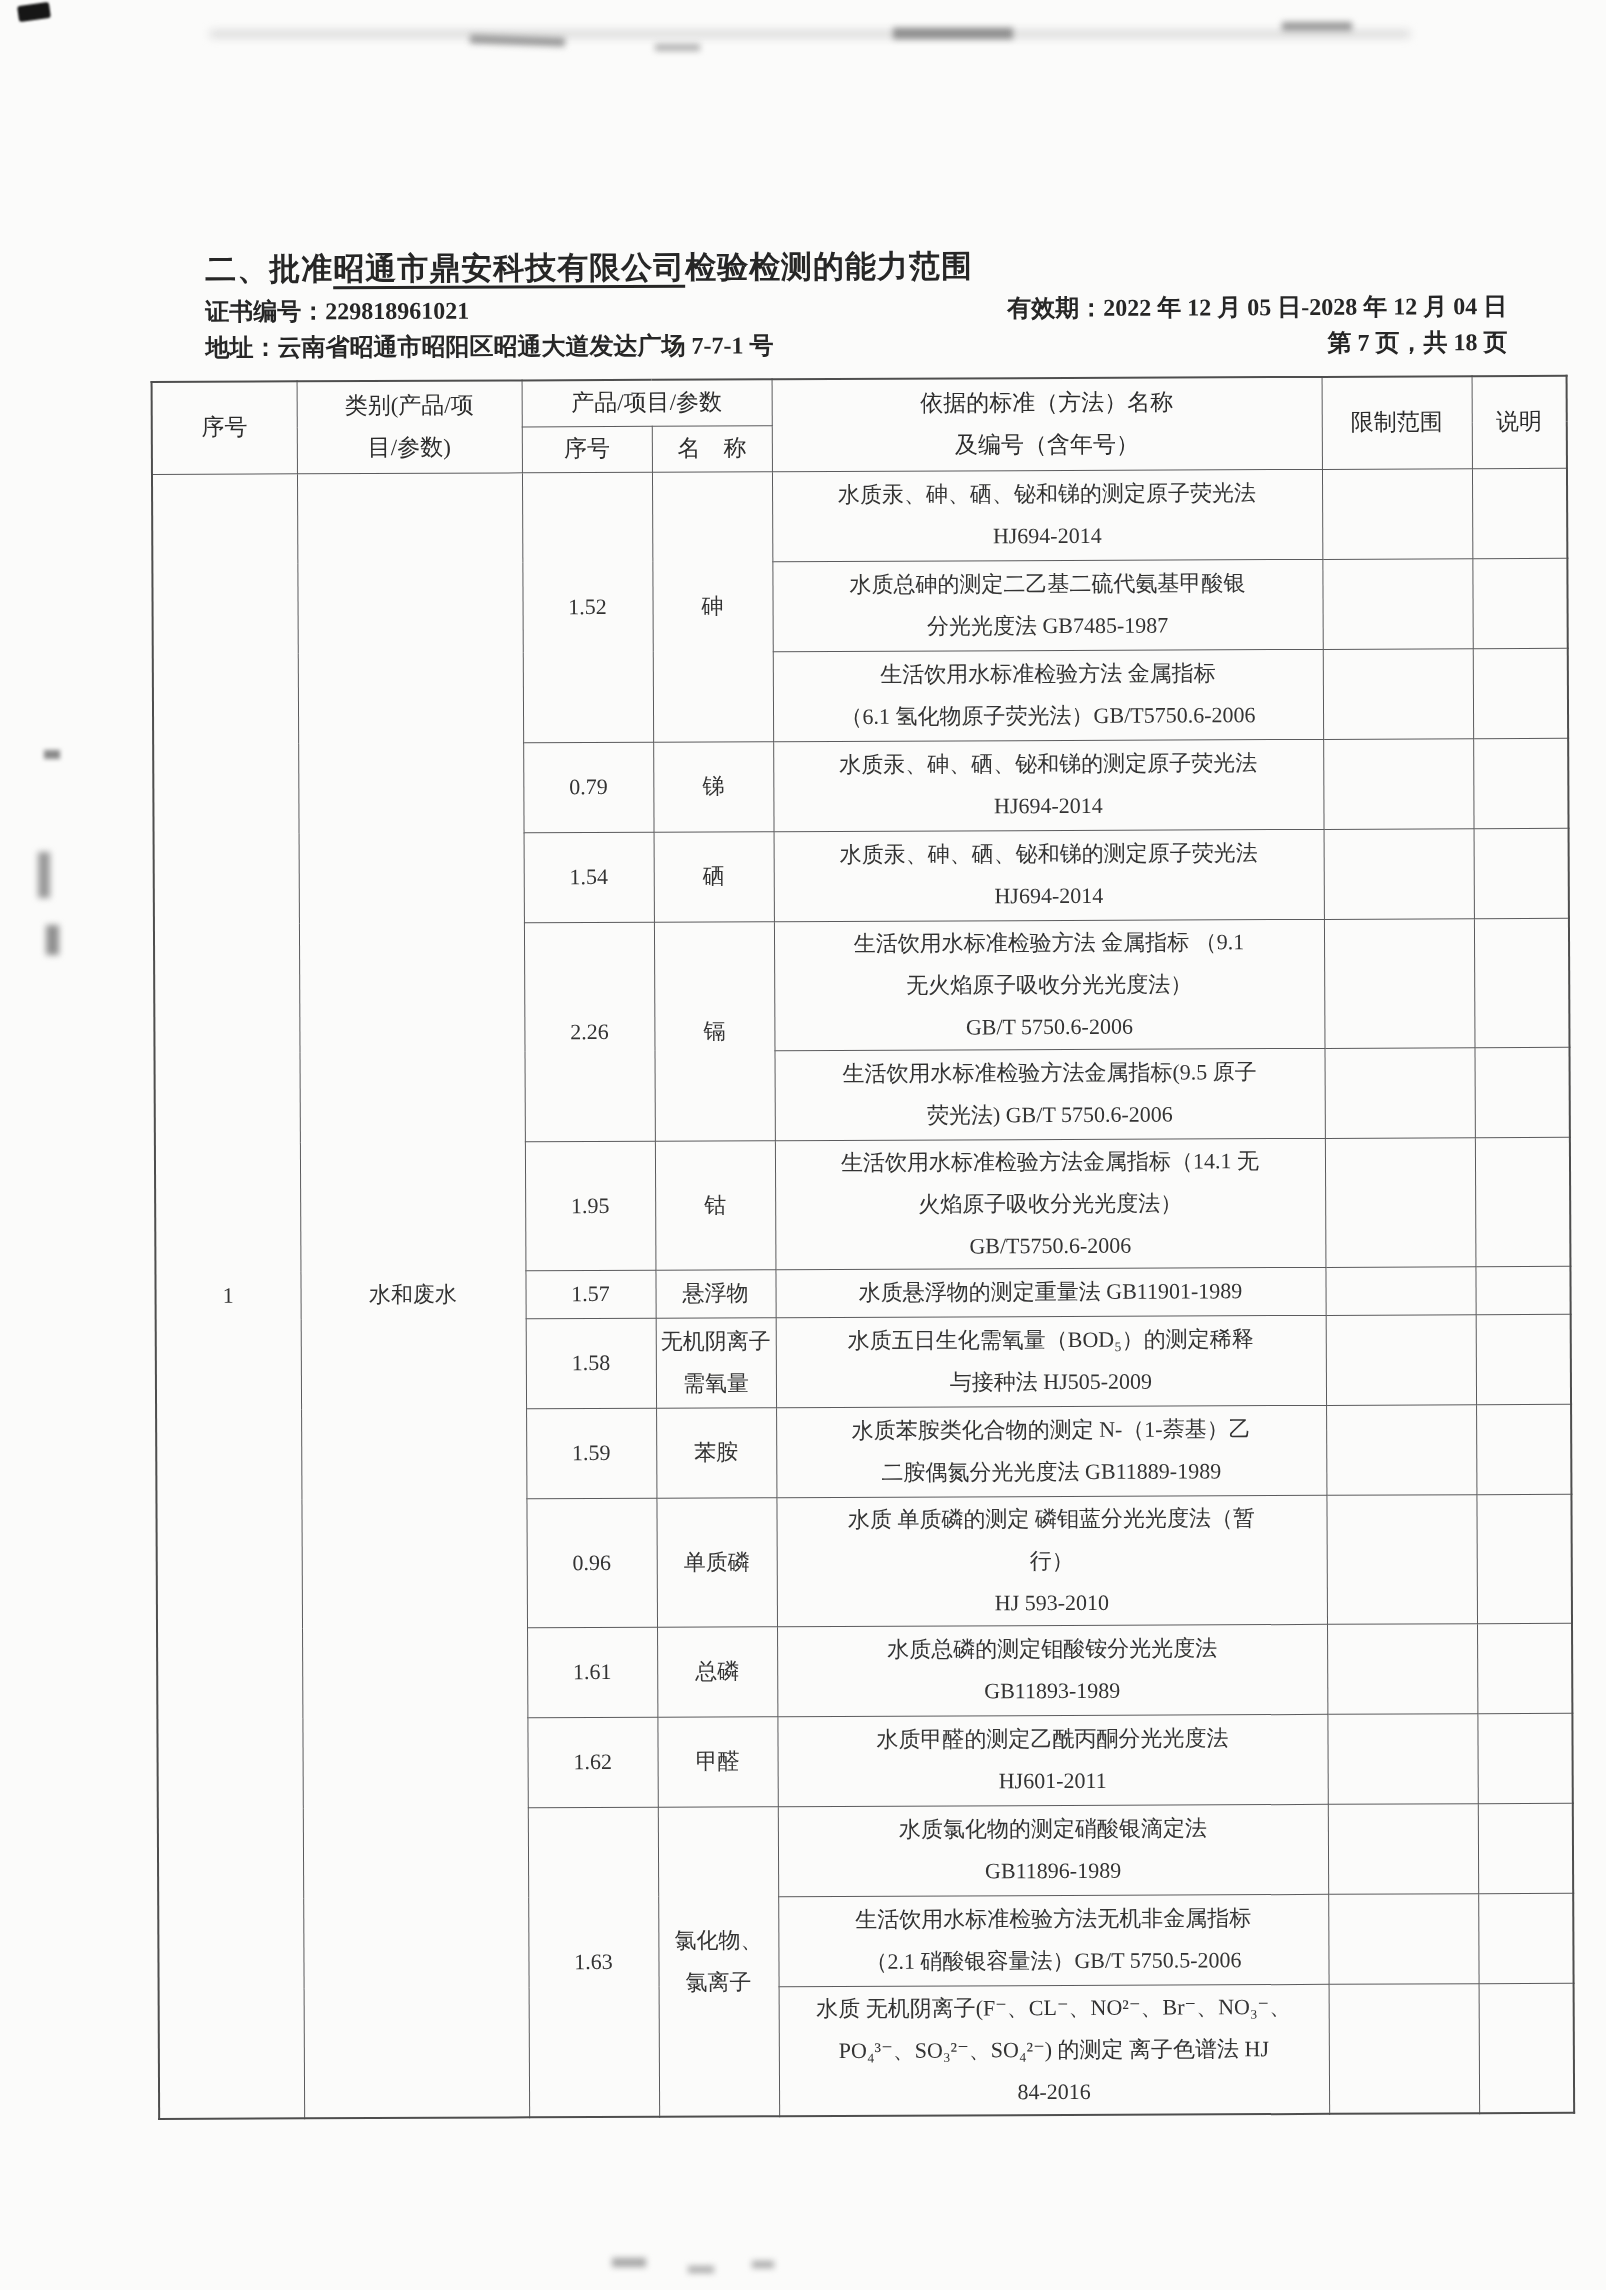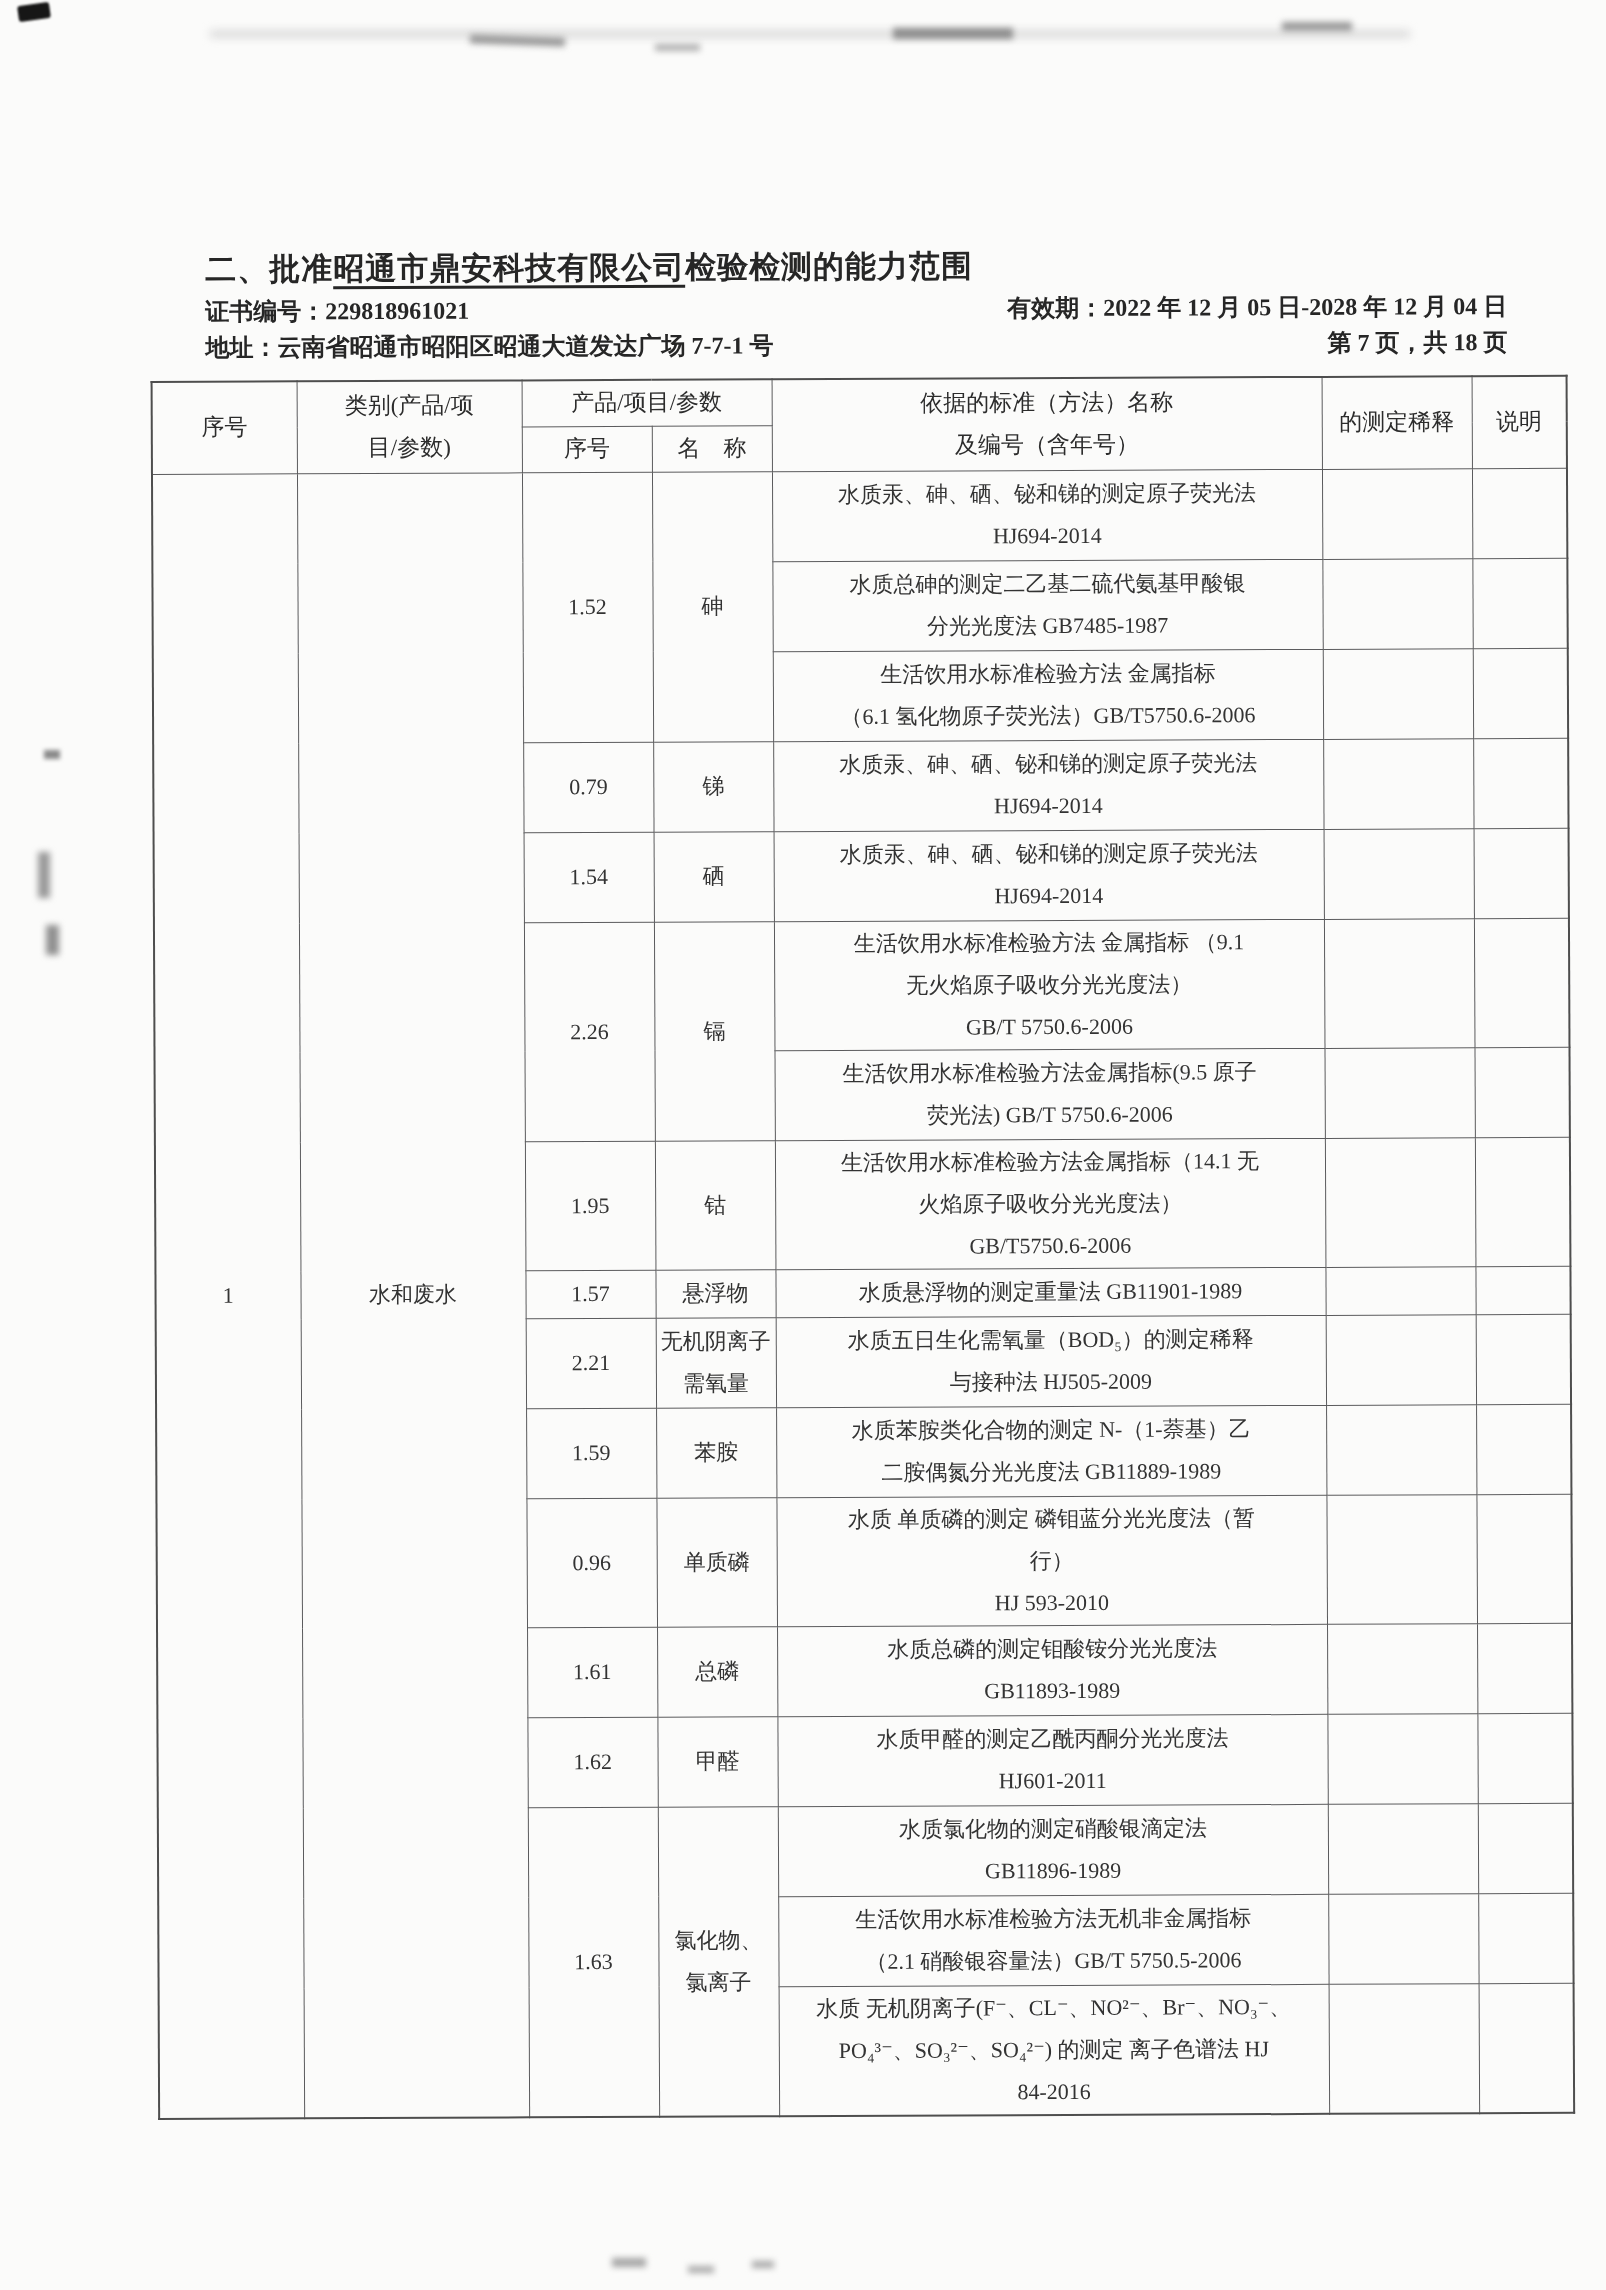--- a/index.html
+++ b/index.html
@@ -106,21 +106,21 @@
         <col style="width:95px">
     </colgroup>
     <tbody>
         <tr class="hdr">
       <th rowspan="2">序号</th>
       <th rowspan="2">类别(产品/项
 目/参数)</th>
       <th colspan="2">产品/项目/参数</th>
       <th rowspan="2">依据的标准（方法）名称
 及编号（含年号）</th>
-      <th rowspan="2">的测定稀释</th>
+      <th rowspan="2">限制范围</th>
       <th rowspan="2">说明</th>
     </tr>
     <tr class="hdr">
       <th>序号</th>
       <th>名　称</th>
     </tr>
 
     <tr class="h2">
       <td rowspan="17">1</td>
       <td rowspan="17">水和废水</td>
@@ -184,21 +184,21 @@
       <td></td>
     </tr>
     <tr class="h1">
       <td>1.57</td>
       <td>悬浮物</td>
       <td>水质悬浮物的测定重量法 GB11901-1989</td>
       <td></td>
       <td></td>
     </tr>
     <tr class="h2">
-      <td>2.21</td>
+      <td>1.58</td>
       <td>无机阴离子
 需氧量</td>
       <td>水质五日生化需氧量（BOD₅）的测定稀释
 与接种法 HJ505-2009</td>
       <td></td>
       <td></td>
     </tr>
     <tr class="h2">
       <td>1.59</td>
       <td>苯胺</td>

